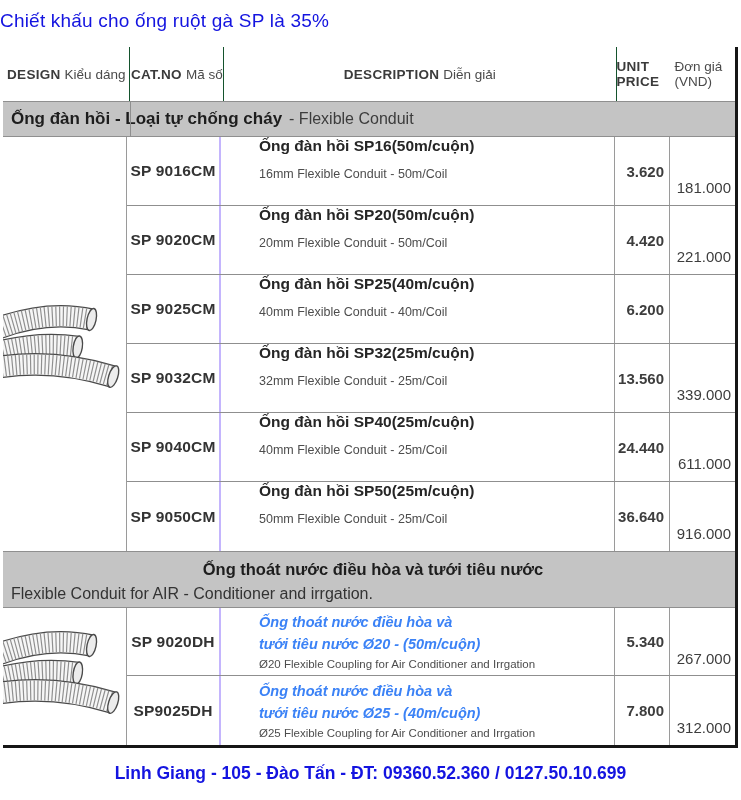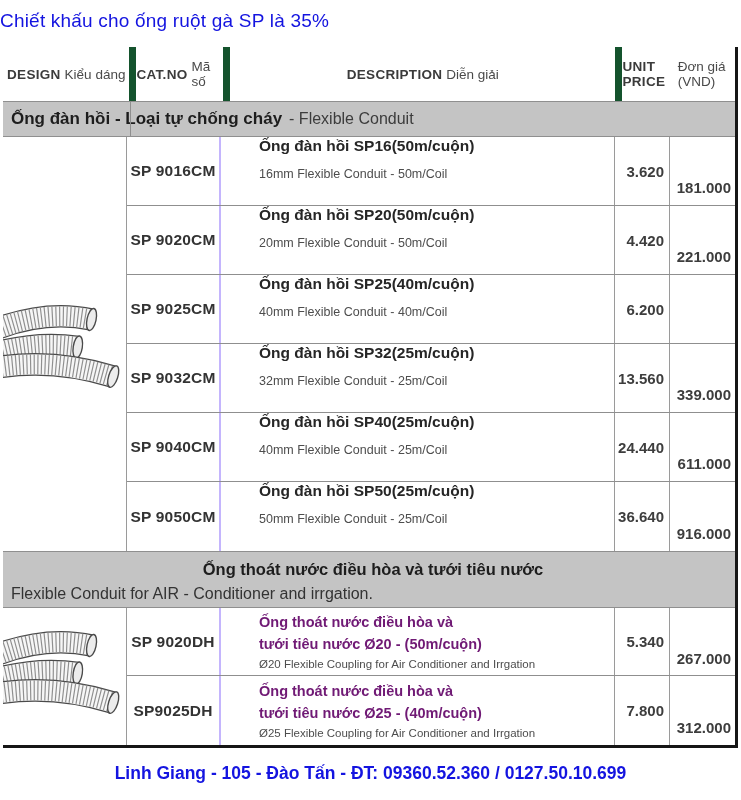--- a/index.html
+++ b/index.html
@@ -14,21 +14,21 @@
     text-align:left; font-size:19px; font-weight:normal; color:#1414e0;
     letter-spacing:.2px;
   }
   .price-table {
     position:absolute; left:3px; top:47px; width:735px;
     border-right:3px solid #161616; border-bottom:3px solid #161616;
   }
   
   .thead { display:flex; height:54px; }
   .th { display:flex; flex-direction:row; justify-content:center; align-items:center; gap:4px; }
-  .th + .th { border-left:7px solid #14532d; }
+  .th + .th { border-left:1px solid #14532d; }
   .th-en { font-weight:bold; font-size:13.5px; color:#3b3b3b; letter-spacing:.3px; }
   .th-vi { font-size:13.5px; color:#4a4a4a; }
   .w-design { width:127px; } .w-cat { width:94px; } .w-desc { width:394px; }
   .w-price { width:120px; }
   
   .band {
     position:relative; background:#c4c4c4;
     border-top:1px solid #8f8f8f; border-bottom:1px solid #8f8f8f;
     padding-left:8px;
   }
@@ -60,27 +60,27 @@
   .desc-name { font-weight:bold; font-size:15.5px; color:#262626; margin-bottom:12px; }
   .desc-sub  { font-size:12.5px; color:#4d4d4d; }
   .cell-p1 {
     width:55px; border-right:1px solid #9a9a9a;
     display:flex; align-items:center; justify-content:flex-end; padding-right:5px;
     font-weight:bold; font-size:15px; color:#3d3d3d;
   }
   .cell-p2 {
     width:65px;
     display:flex; align-items:center; justify-content:flex-end; padding-right:4px;
-    font-weight:bold; font-size:15px; color:#3d3d3d;margin-top:33px;
+    font-weight:normal; font-size:15px; color:#3d3d3d;margin-top:33px;
   }
   
   .dhrow { height:68px; }
   .dhrow.last { height:69px; }
   .dhrow .cell-desc { justify-content:center; padding-top:1px; }
-  .dh-name { font-weight:bold; font-size:14.5px; line-height:22px; color:#701a75; }
+  .dh-name { font-weight:bold; font-size:14.5px; line-height:22px; color:#3b82f6;font-style:italic; }
   .dh-sub  { font-size:11.5px; line-height:17px; color:#4d4d4d; margin-top:1px; }
   
   .footer {
     position:absolute; top:763px; left:0; width:100%;
     text-align:center; font-size:17.5px; font-weight:bold; color:#1414e0;
   }
   .conduit-svg { display:block; }
   .m1 { margin-top:14px; margin-left:-2px; }
   .m2 { margin-left:-2px; }
 </style>

